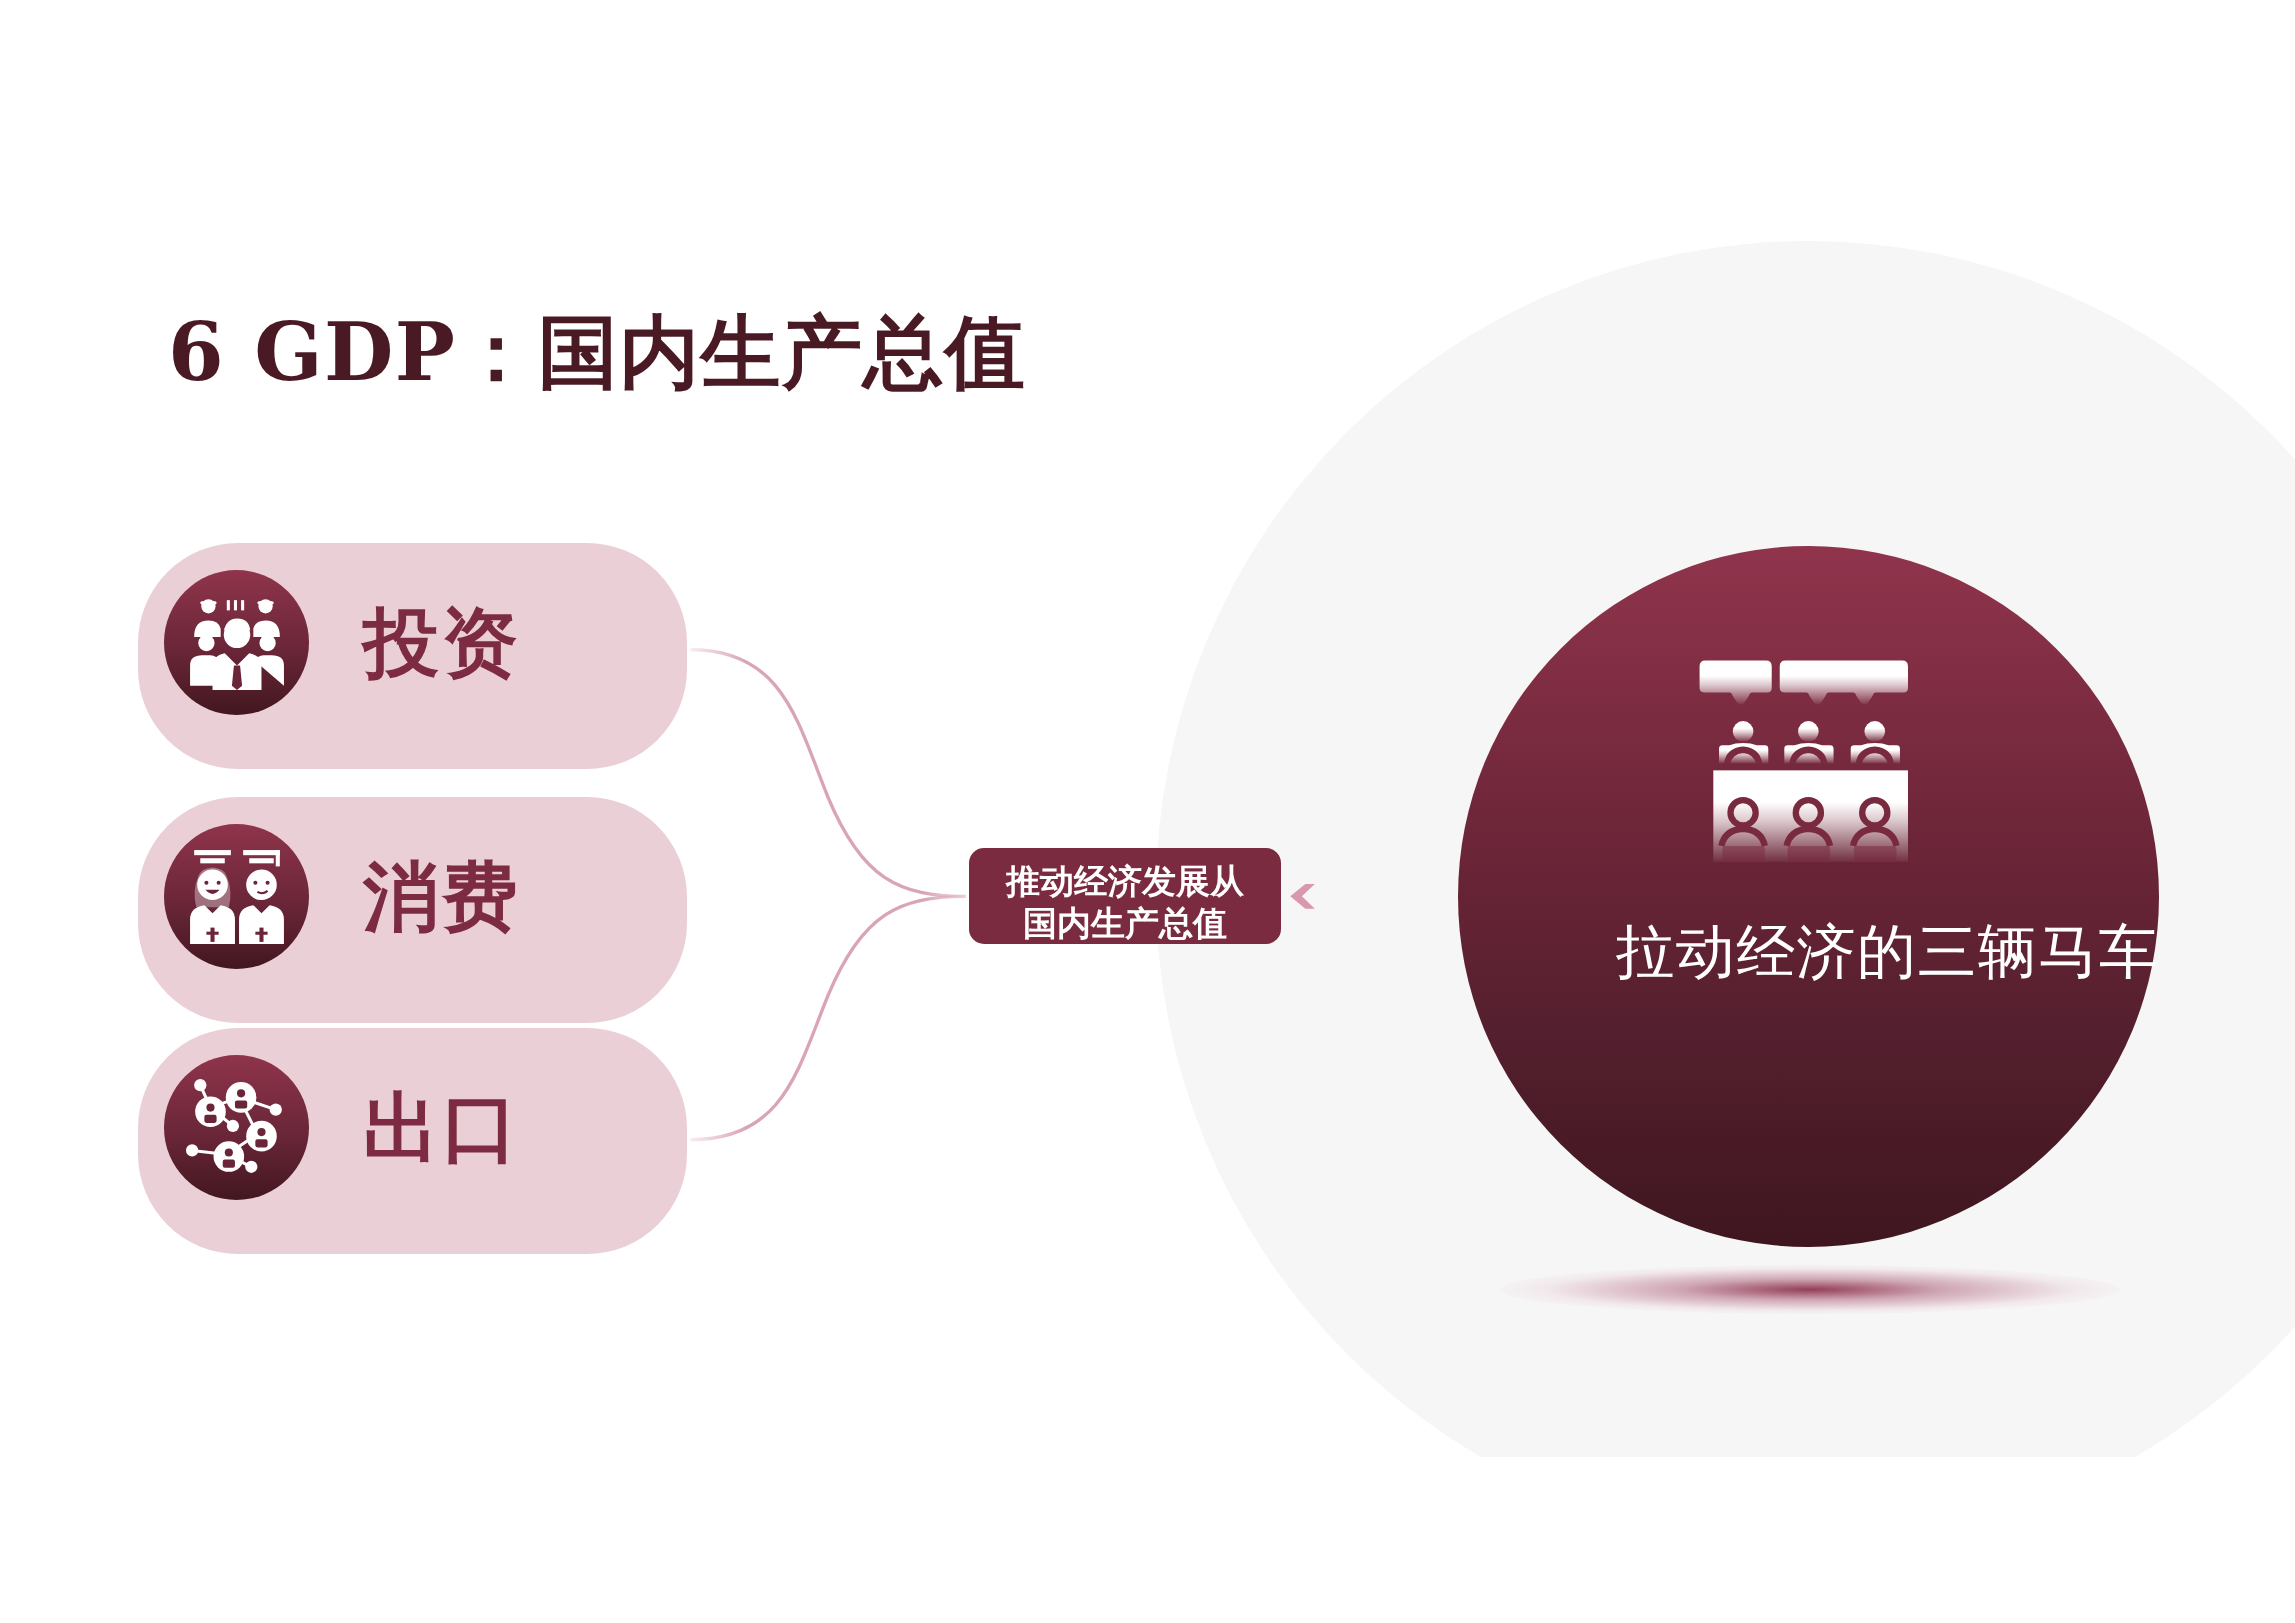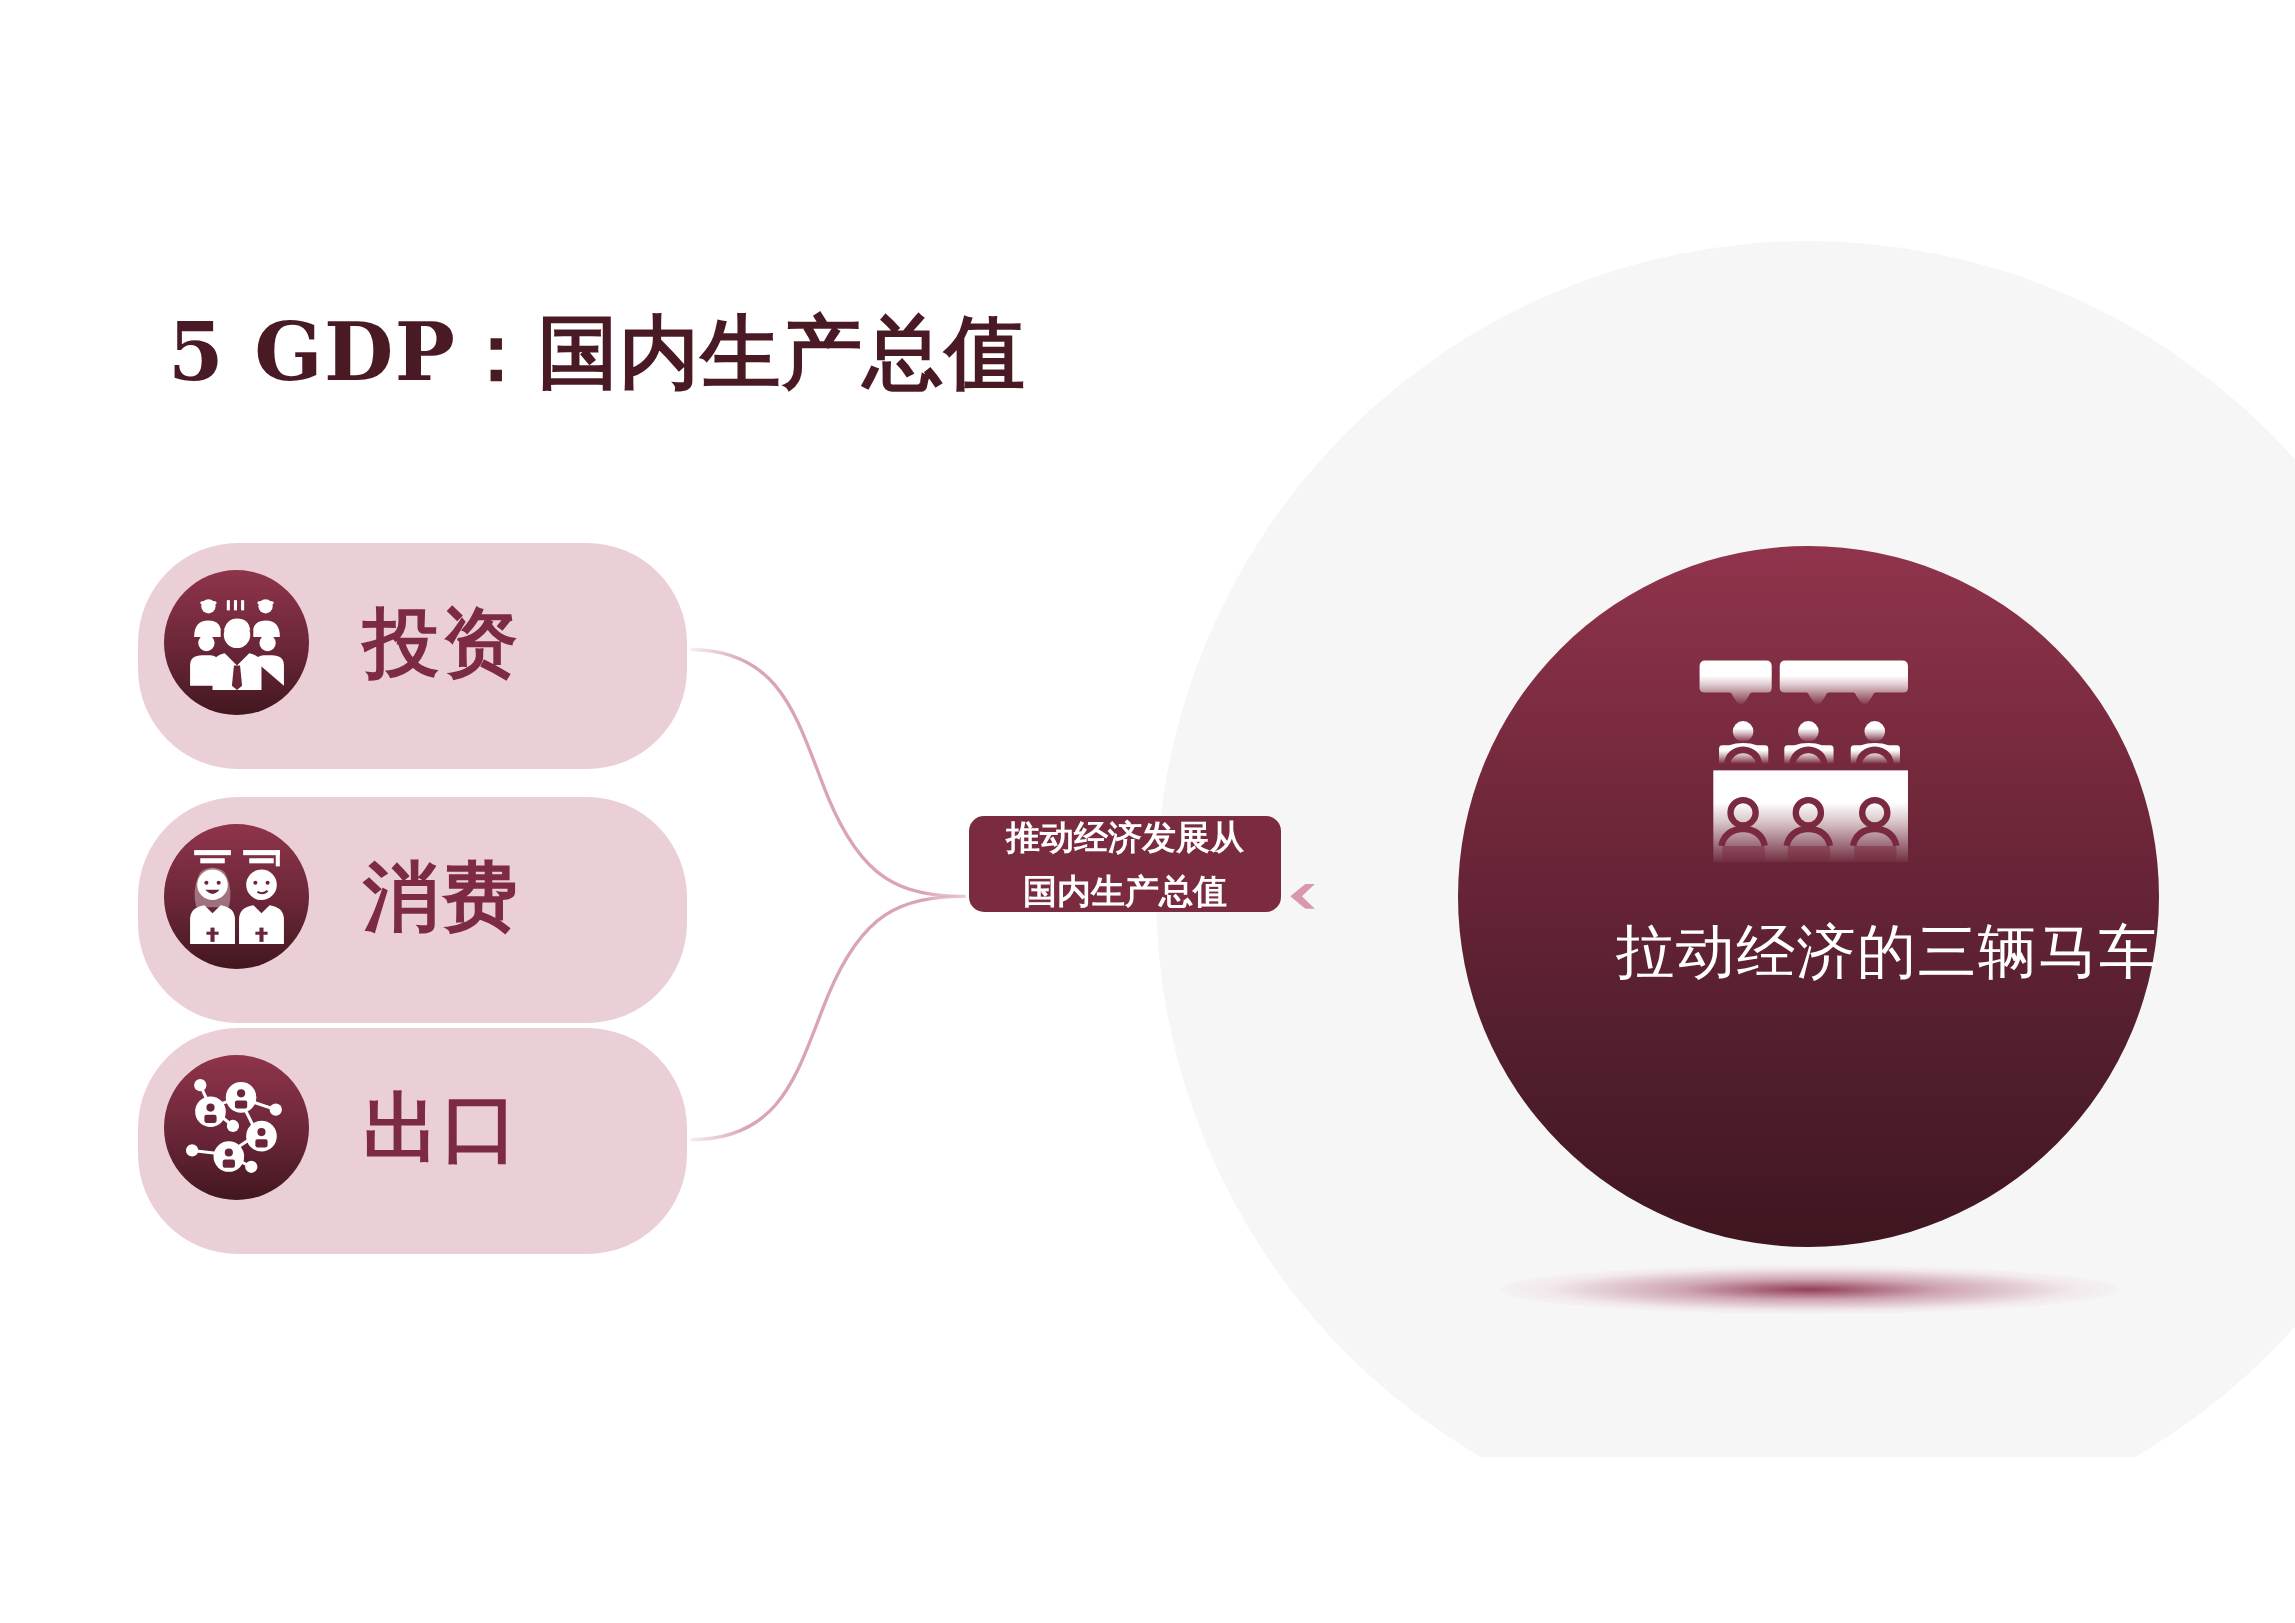--- a/index.html
+++ b/index.html
@@ -6,34 +6,34 @@
   body { width:2295px; height:1623px; background:#ffffff; position:relative; overflow:hidden; font-family:"DejaVu Sans", sans-serif; }
   .abs { position:absolute; }
   #bg-circle-wrap { position:absolute; left:0; top:0; width:2295px; height:1457px; overflow:hidden; }
   #bg-circle { position:absolute; left:1156px; top:241px; width:1304px; height:1304px; border-radius:50%; background:#f6f6f6; }
   #title { left:168px; top:300px; font-family:"DejaVu Serif", "Liberation Serif", serif; font-weight:bold; font-size:80px; color:#4a1a24; white-space:nowrap; letter-spacing:1.4px; }
   .pill { position:absolute; left:138px; width:549px; height:226px; border-radius:100px; background:#ebcfd7; }
   .pill .icon-circle { position:absolute; left:26px; top:27px; width:145px; height:145px; border-radius:50%; background:linear-gradient(180deg,#8f344b 0%,#6a2638 55%,#42171f 100%); display:flex; align-items:center; justify-content:center; }
   .pill .icon-circle svg { width:102px; height:102px; }
   .pill .pill-label { position:absolute; left:225px; top:56px; font-family:"DejaVu Serif", "Liberation Serif", serif; font-weight:bold; font-size:76px; line-height:87px; color:#7d2b42; white-space:nowrap; letter-spacing:2.7px; }
   #connectors { position:absolute; left:0; top:0; width:2295px; height:1623px; pointer-events:none; }
-  #hub-label { left:969px; top:816px; width:312px; height:96px; background:#7b2b3f; border-radius:15px; color:#ffffff; font-weight:bold; font-size:34px; line-height:42px; text-align:center; display:flex; flex-direction:column; justify-content:space-between; }
+  #hub-label { left:969px; top:848px; width:312px; height:96px; background:#7b2b3f; border-radius:15px; color:#ffffff; font-weight:bold; font-size:34px; line-height:42px; text-align:center; display:flex; flex-direction:column; justify-content:flex-end; }
   #main-circle { left:1458px; top:546px; width:701px; height:701px; border-radius:50%; background:linear-gradient(180deg,#90344c 0%,#6e2639 40%,#541f2e 70%,#3f161f 100%); }
   #main-icon { left:1695px; top:657px; width:229px; height:229px; }
   #main-label { left:1458px; top:918px; width:701px; text-align:right; color:#ffffff; font-size:59px; line-height:68px; letter-spacing:1.4px; white-space:nowrap; }
   #shadow { left:1500px; top:1265px; width:620px; height:49px; border-radius:50%; background:radial-gradient(ellipse at center, rgba(130,30,60,0.85) 0%, rgba(160,70,100,0.45) 30%, rgba(220,170,185,0.18) 60%, rgba(246,246,246,0) 75%); }
 </style>
 </head>
 <body>
 
 <div id="bg-circle-wrap">
   <div id="bg-circle"></div>
 </div>
 
-<div id="title" class="abs">5  GDP：国内生产总值</div>
+<div id="title" class="abs">6  GDP：国内生产总值</div>
 
 <svg id="connectors" viewBox="0 0 3367 2381">
   <defs>
     <linearGradient id="fadeL" x1="0" y1="0" x2="1" y2="0">
       <stop offset="0" stop-color="#d9a5b3" stop-opacity="0.2"></stop>
       <stop offset="0.2" stop-color="#d9a5b3" stop-opacity="1"></stop>
       <stop offset="0.85" stop-color="#d9a5b3" stop-opacity="1"></stop>
       <stop offset="1" stop-color="#d9a5b3" stop-opacity="0.3"></stop>
     </linearGradient>
     <linearGradient id="fadeR" x1="0" y1="0" x2="1" y2="0">

